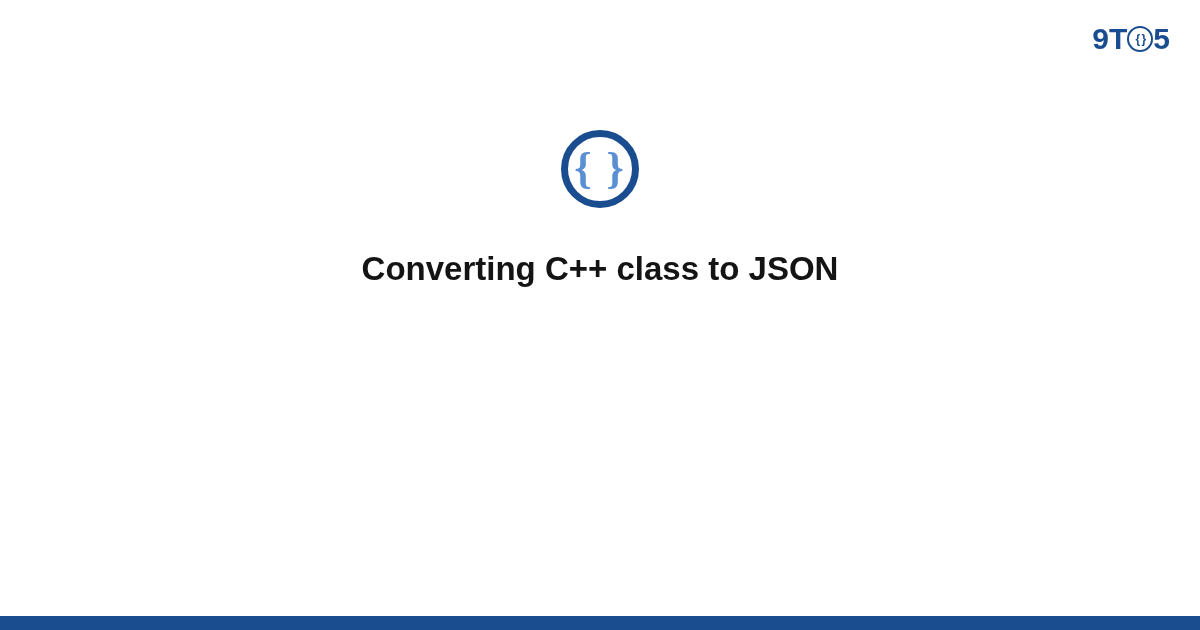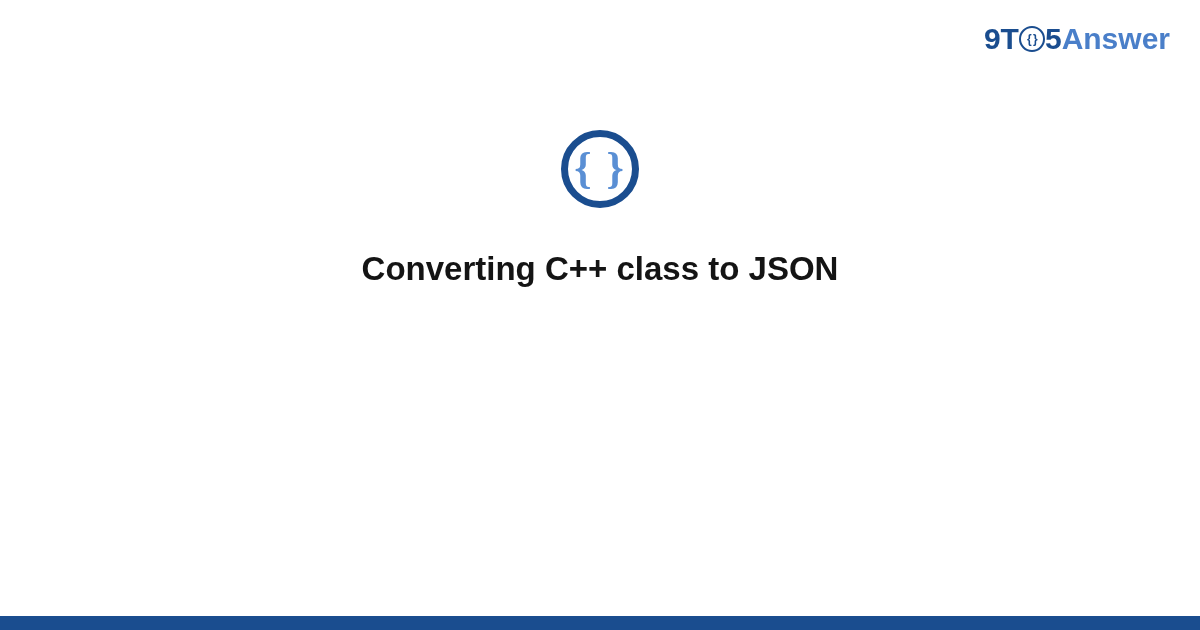--- a/index.html
+++ b/index.html
@@ -100,21 +100,20 @@
   </style>
 </head>
 <body>
 
 <div class="brand">
   <span class="brand-9t">9T</span>
   <span class="brand-circle">
     <span class="brand-circle-inner">{ }</span>
   </span>
   <span class="brand-5">5</span>
-  <span class="brand-answer">Answer</span>
 </div>
 
 <div class="content">
   <div class="code-icon">
     <span class="code-icon-braces">{ }</span>
   </div>
   <h1 class="title">Converting C++ class to JSON</h1>
 </div>
 
 <div class="footer-bar"></div>

